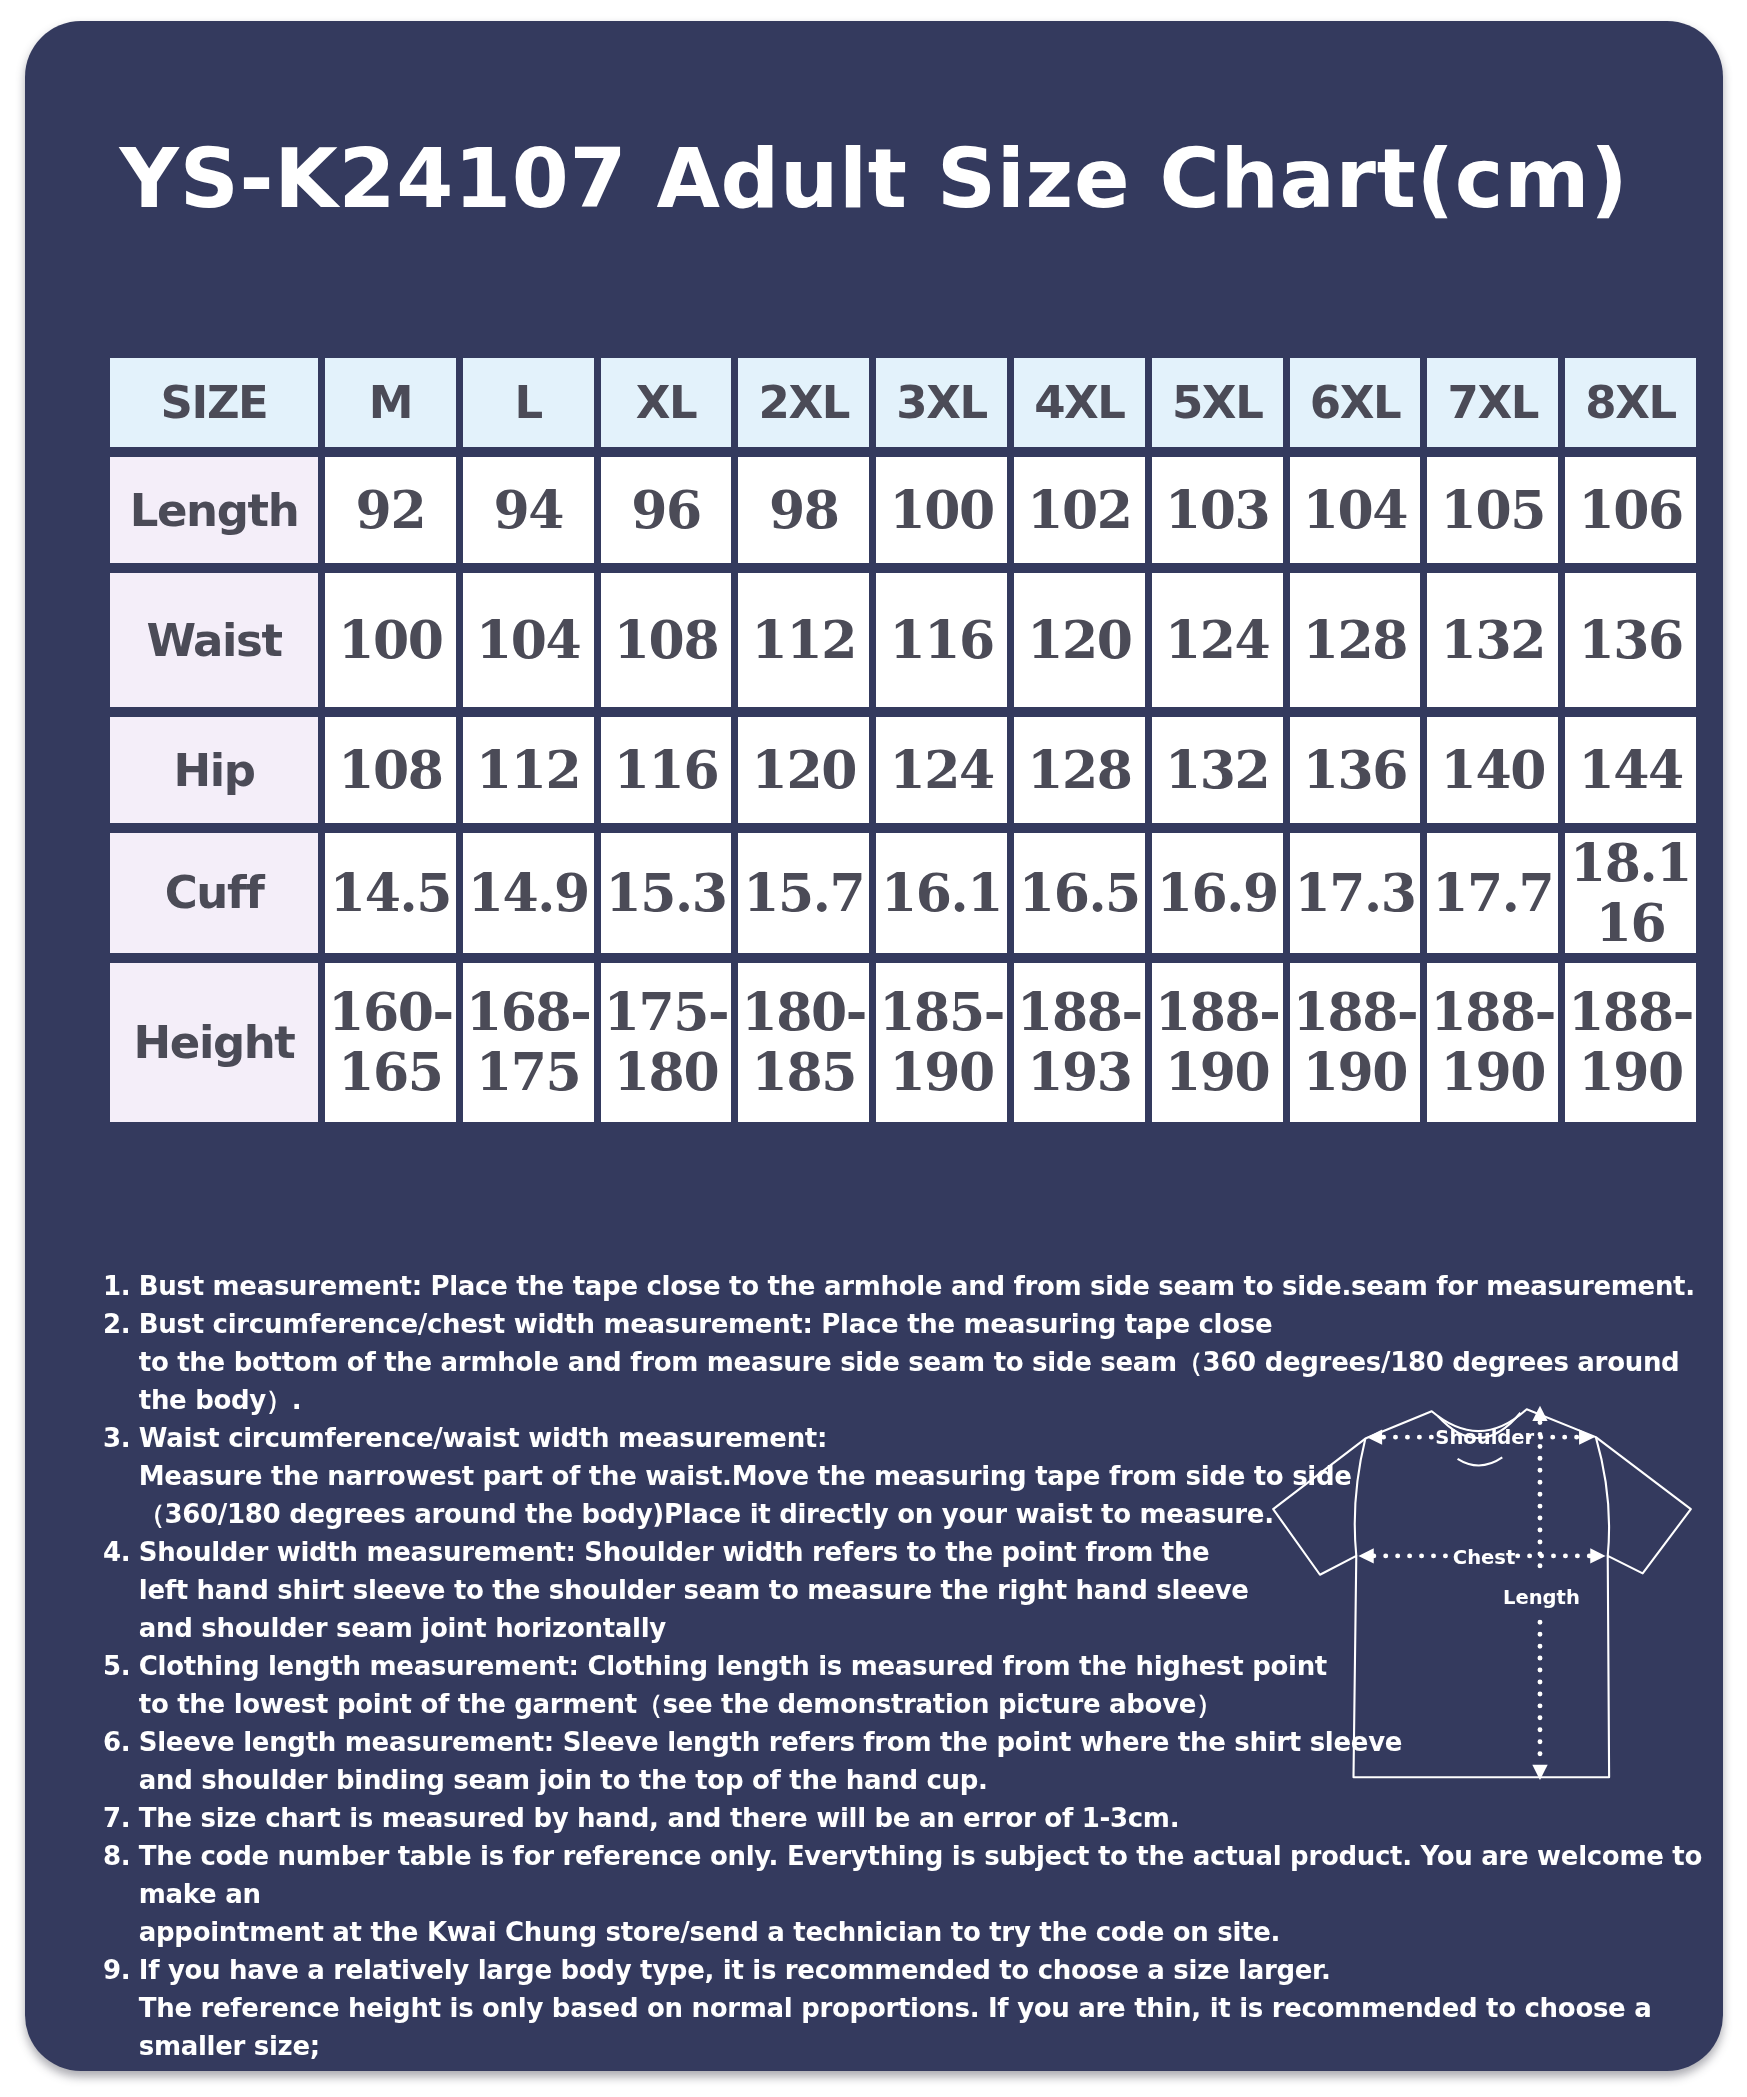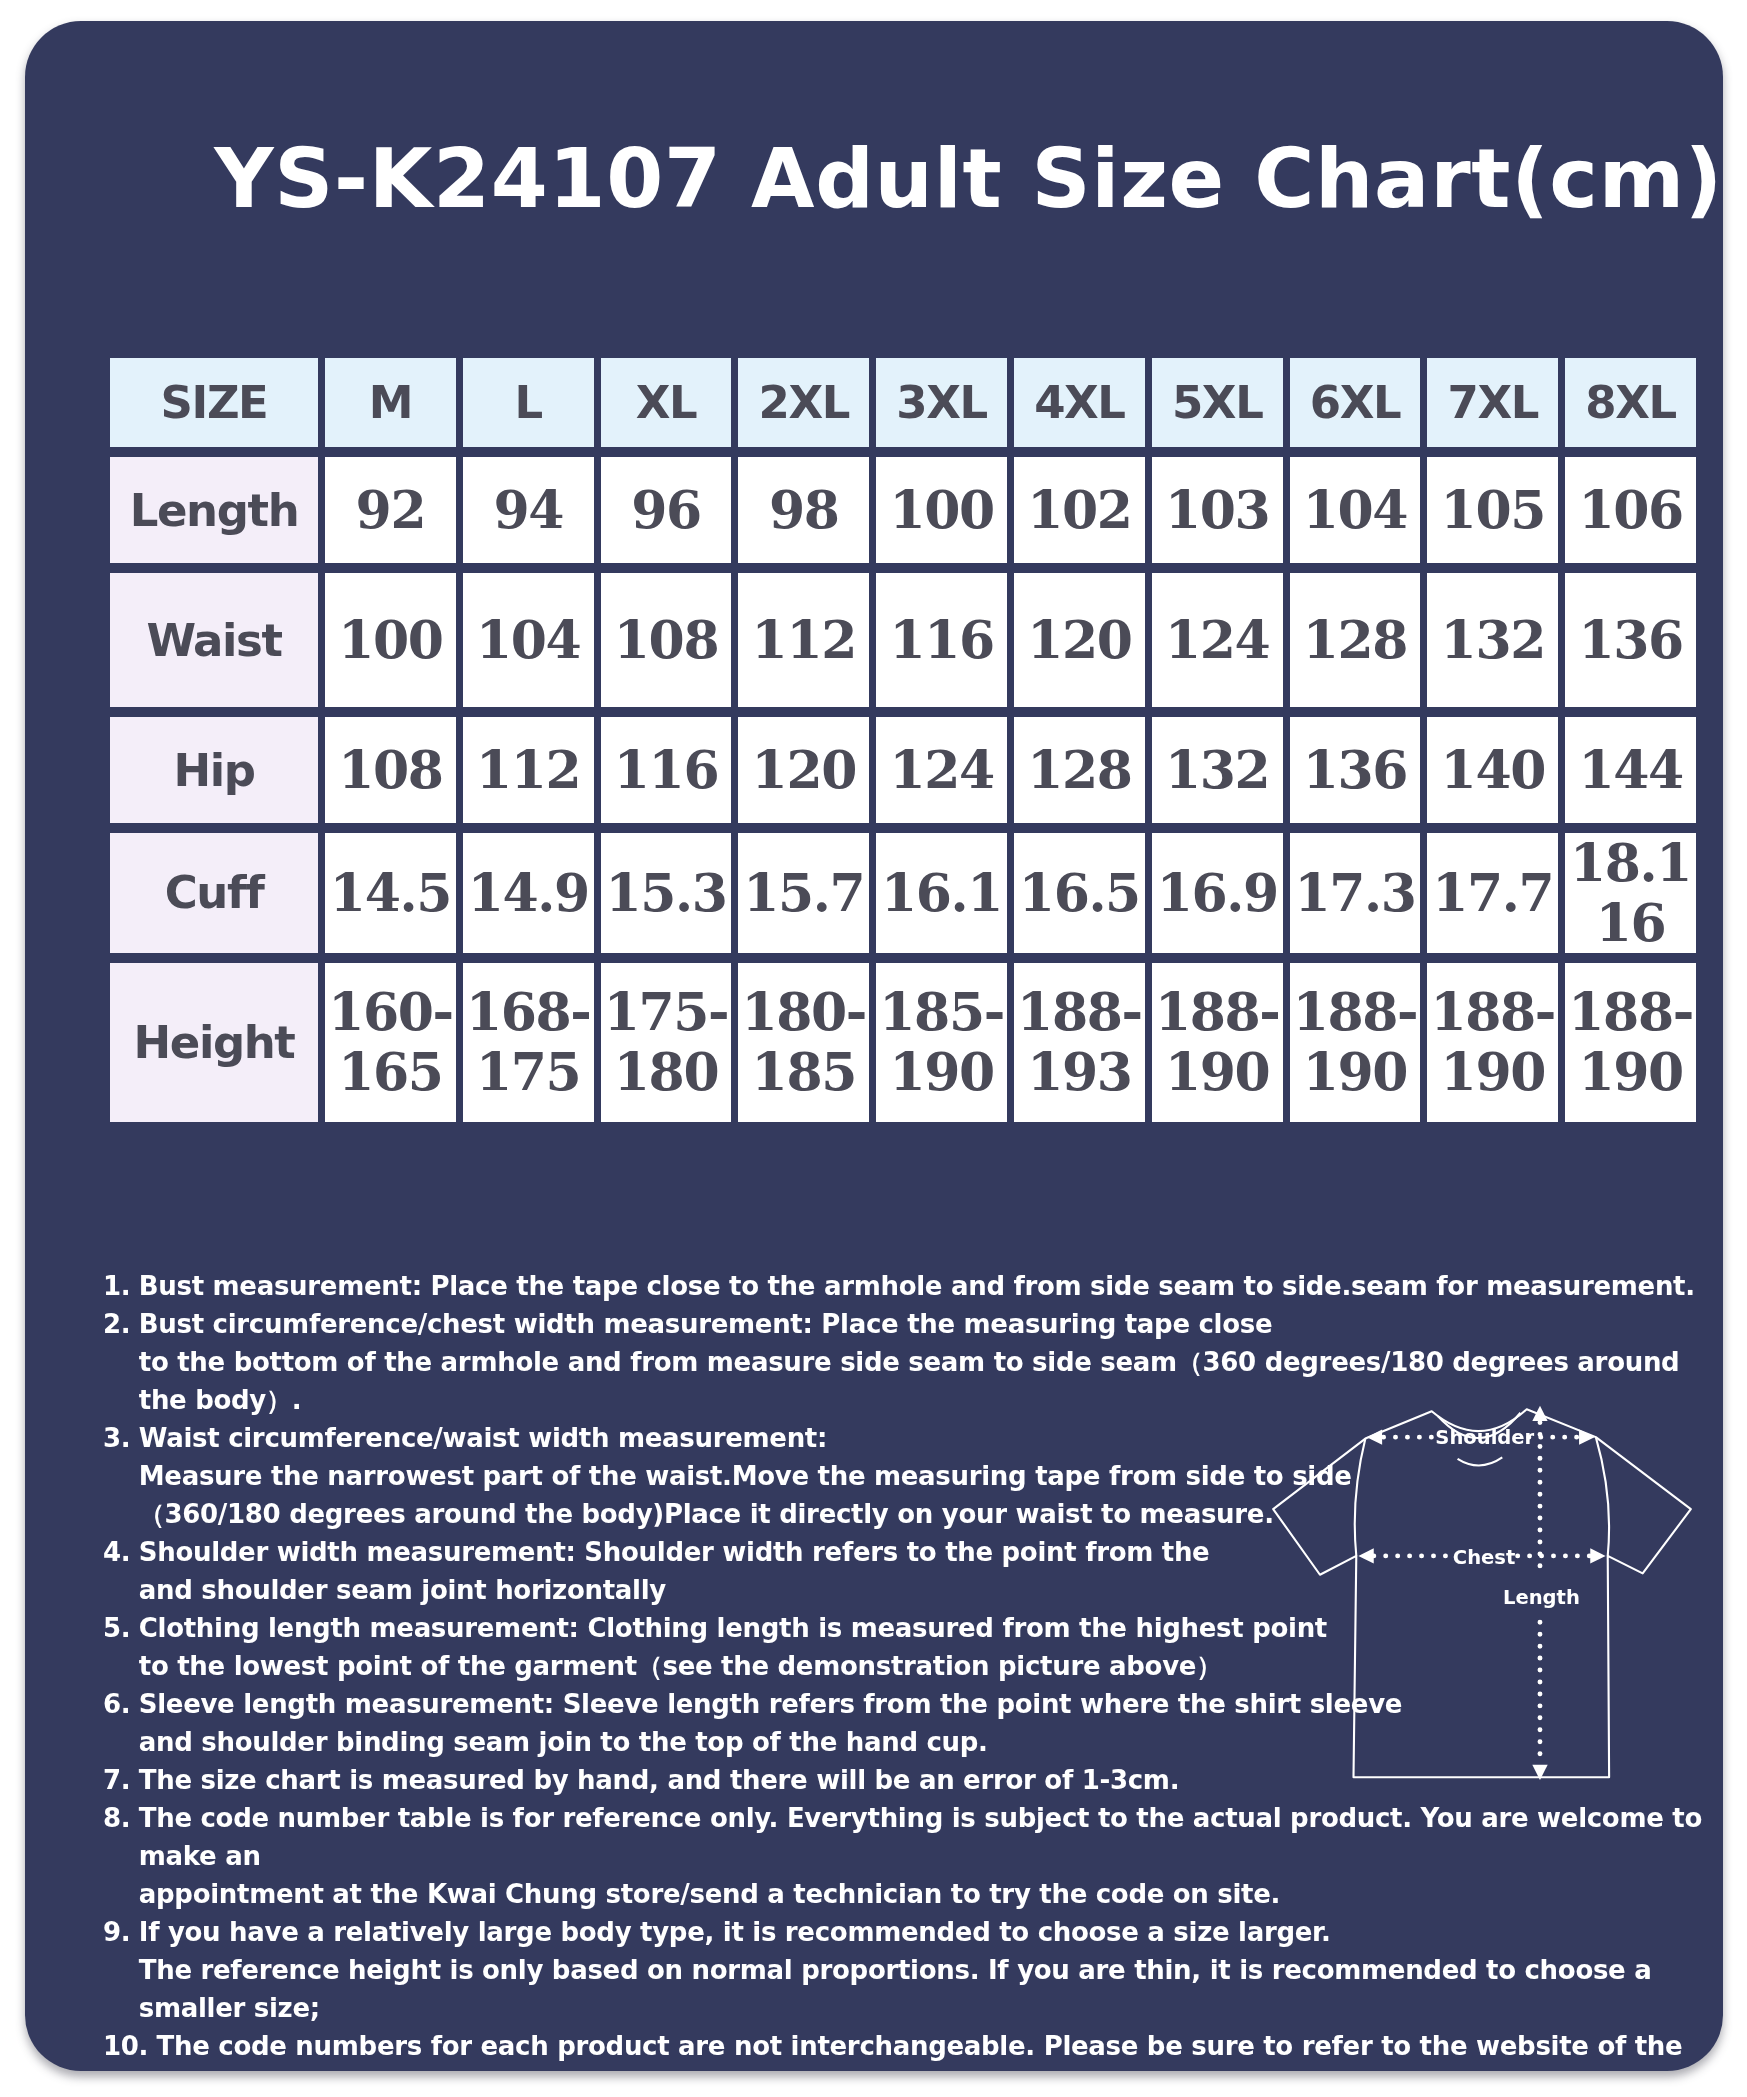--- a/index.html
+++ b/index.html
@@ -9,21 +9,21 @@
     -webkit-font-smoothing:antialiased;
   }
   .card{
     position:absolute;left:25px;top:21px;width:1698px;height:2050px;
     background:#343a5e;border-radius:56px;
     box-shadow:0 5.6px 9.8px rgba(70,70,85,.45);
     overflow:hidden;
   }
   .title{
     position:absolute;left:0;top:110px;width:100%;
-    text-align:right;color:#ffffff;
+    text-align:center;color:#ffffff;
     font-size:82px;font-weight:bold;letter-spacing:0.7px;
     margin:0;
   }
   
   .size-table{
     position:absolute;left:78px;top:327px;width:1600px;
     border-collapse:separate;border-spacing:7px 10.5px;
     table-layout:fixed;
   }
   .size-table th,.size-table td{
@@ -205,20 +205,21 @@
         <div class="lines">
           <div class="line">Waist circumference/waist width measurement:</div>
           <div class="line">Measure the narrowest part of the waist.Move the measuring tape from side to side</div>
           <div class="line">（360/180 degrees around the body)Place it directly on your waist to measure.</div>
         </div>
       </div>
       <div class="item">
         <span class="num">4.</span>
         <div class="lines">
           <div class="line">Shoulder width measurement: Shoulder width refers to the point from the</div>
+          <div class="line">left hand shirt sleeve to the shoulder seam to measure the right hand sleeve</div>
           <div class="line">and shoulder seam joint horizontally</div>
         </div>
       </div>
       <div class="item">
         <span class="num">5.</span>
         <div class="lines">
           <div class="line">Clothing length measurement: Clothing length is measured from the highest point</div>
           <div class="line">to the lowest point of the garment（see the demonstration picture above）</div>
         </div>
       </div>

